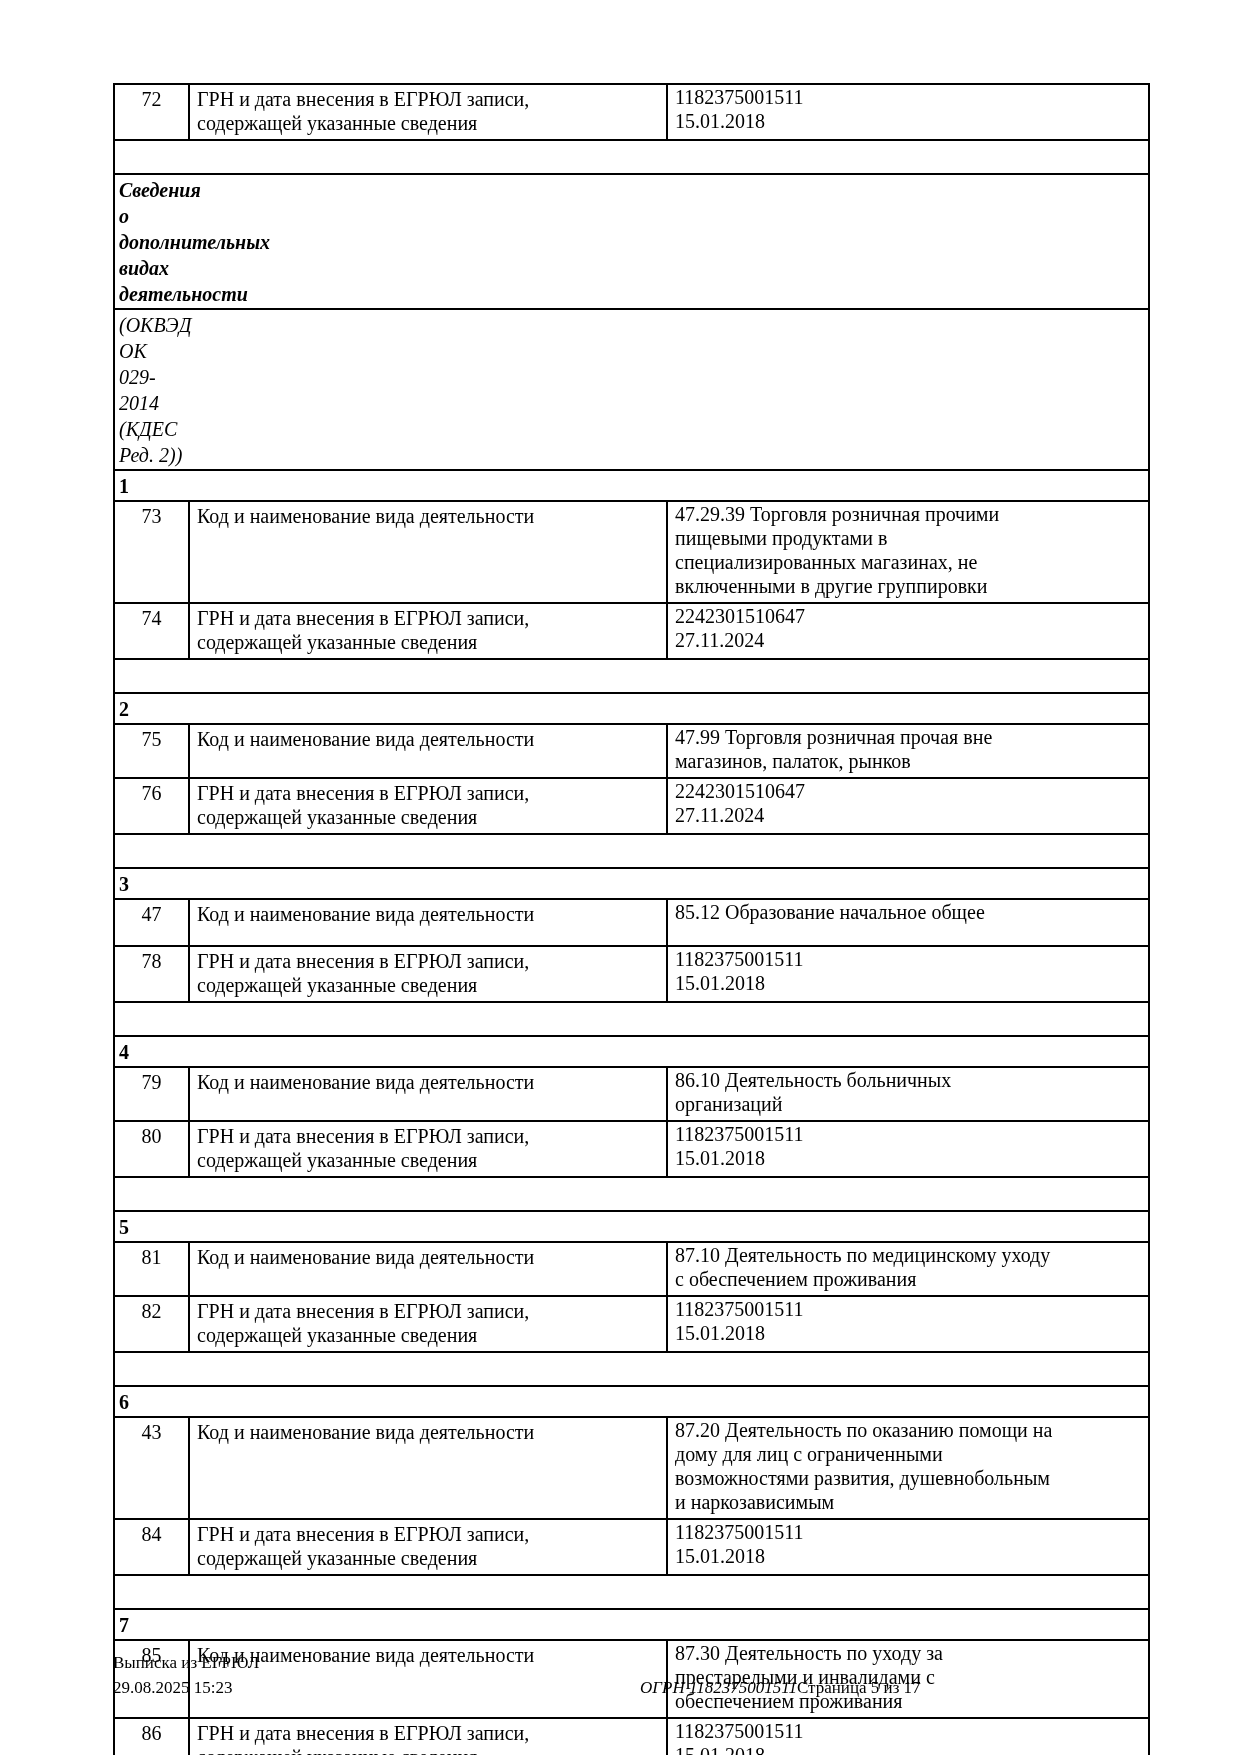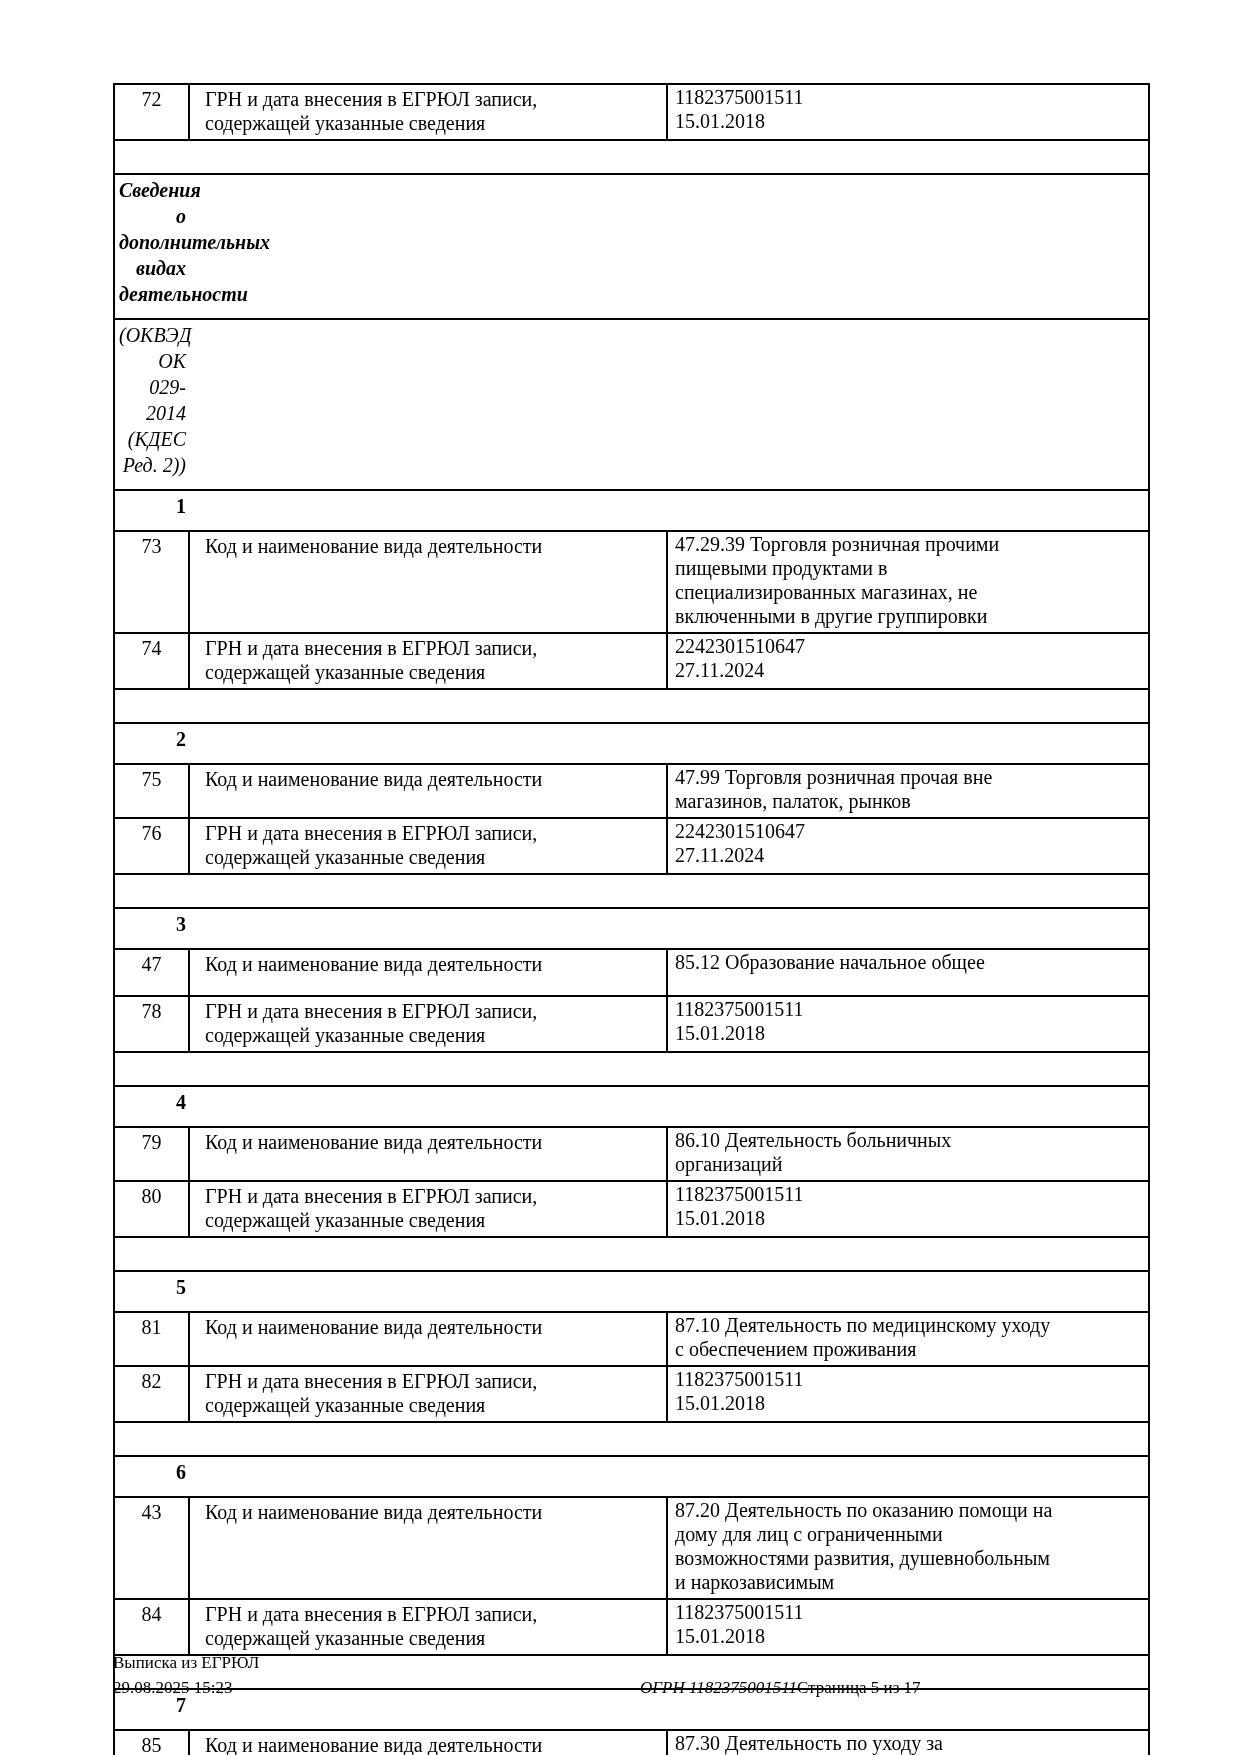--- a/index.html
+++ b/index.html
@@ -12,23 +12,23 @@
     position:absolute; left:113px; top:83px; width:1037px;
     border:2px solid #000; background:#fff;
   }
   .trow {
     display:grid; grid-template-columns:75px 478px 1fr;
     border-top:2px solid #000;
     font-size:20px; line-height:24px;
   }
   .trow:first-child { border-top:none; }
   .c-num  { text-align:center; border-right:2px solid #000; padding:2px 2px 19px; }
-  .c-label{ border-right:2px solid #000; padding:2px 6px 4px 7px; white-space:pre-line;margin-left:8px; }
+  .c-label{ border-right:2px solid #000; padding:2px 6px 4px 7px; white-space:pre-line; }
   .c-value{ padding:0 6px 4px 7px; white-space:pre-line; }
-  .full-row { display:block; text-align:right; padding:2px 4px 11px; line-height:26px; }
+  .full-row { display:block; text-align:left; padding:2px 4px 1px; line-height:26px; }
   .title-row  { font-weight:bold; font-style:italic; }
   .subtitle-row { font-style:italic; }
   .num-row { font-weight:bold; }
   .spacer { display:block; height:34px; }
   .footer {
     position:absolute; left:113px; width:1211px; top:1650px;
     display:grid; grid-template-columns:1fr auto 1fr; align-items:end;
     font-size:17px; line-height:25px;
   }
   .footer .f-left  { text-align:left; }

